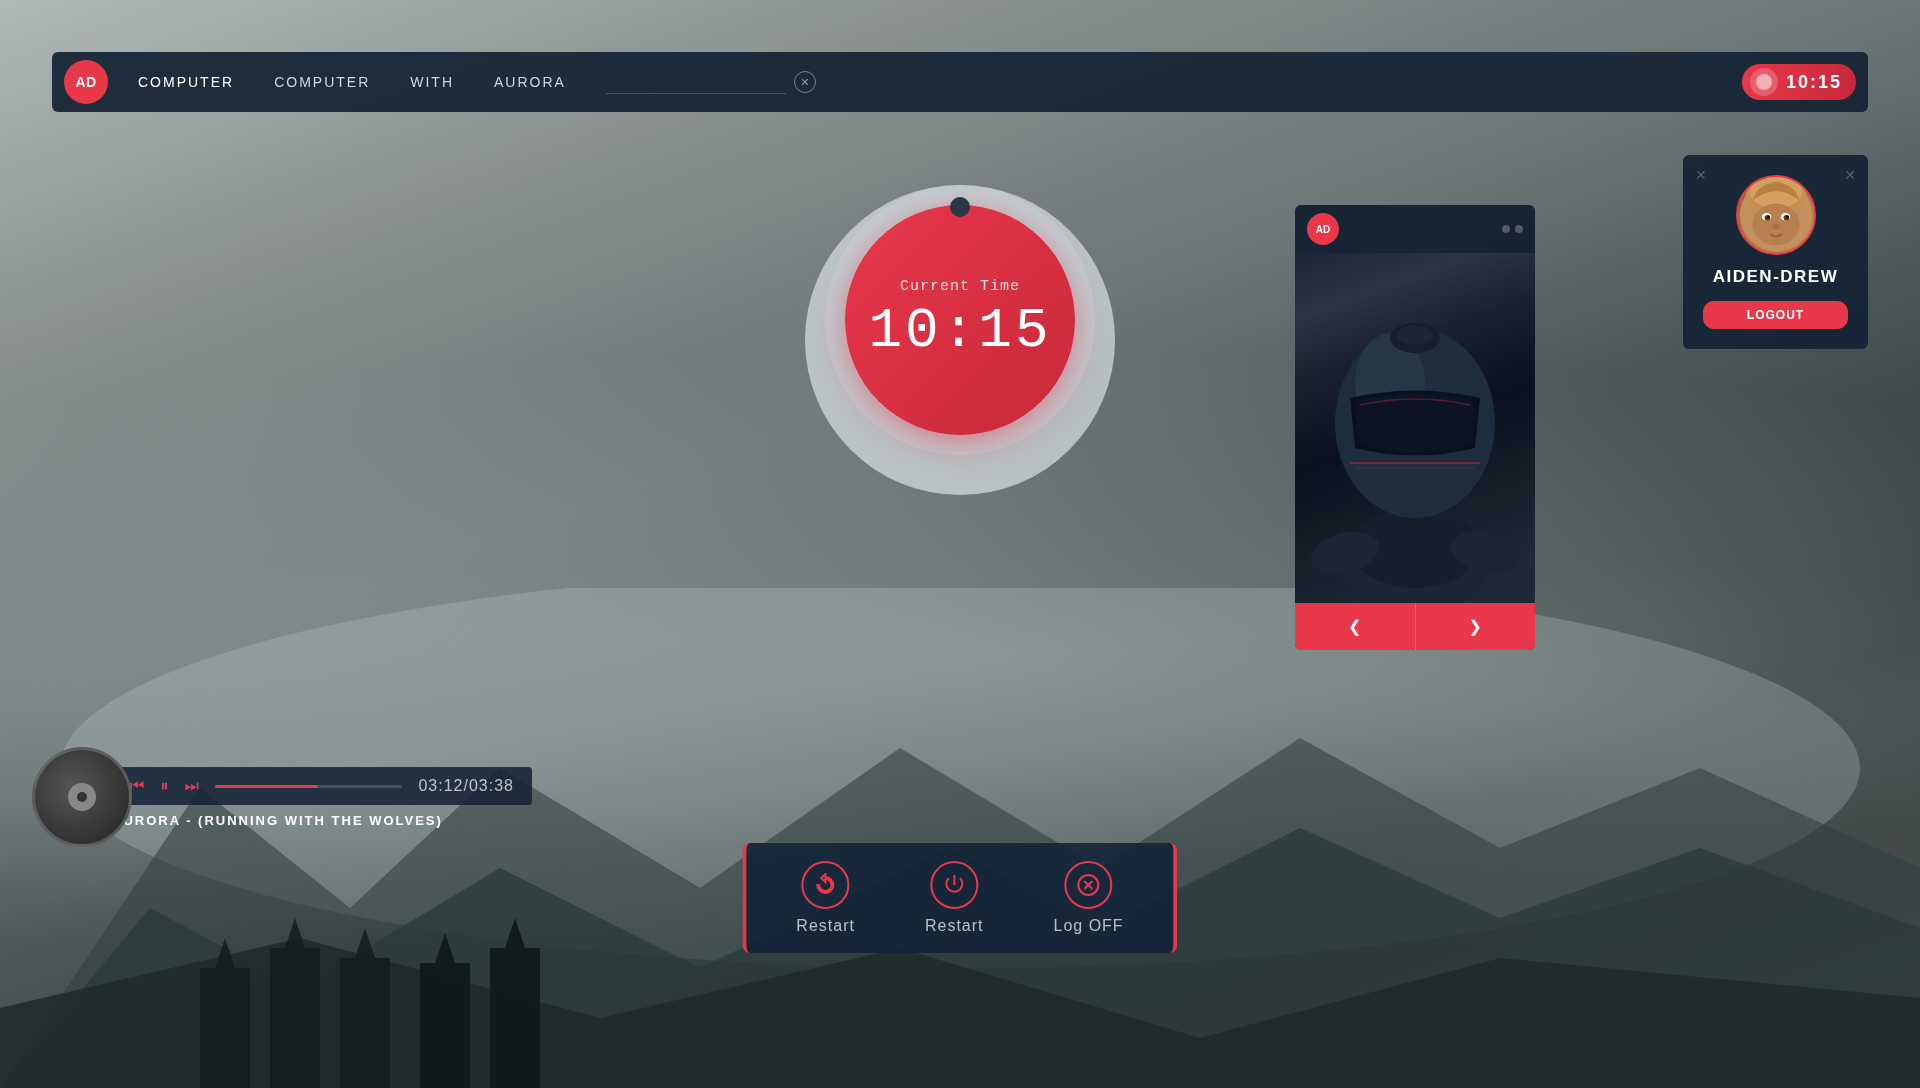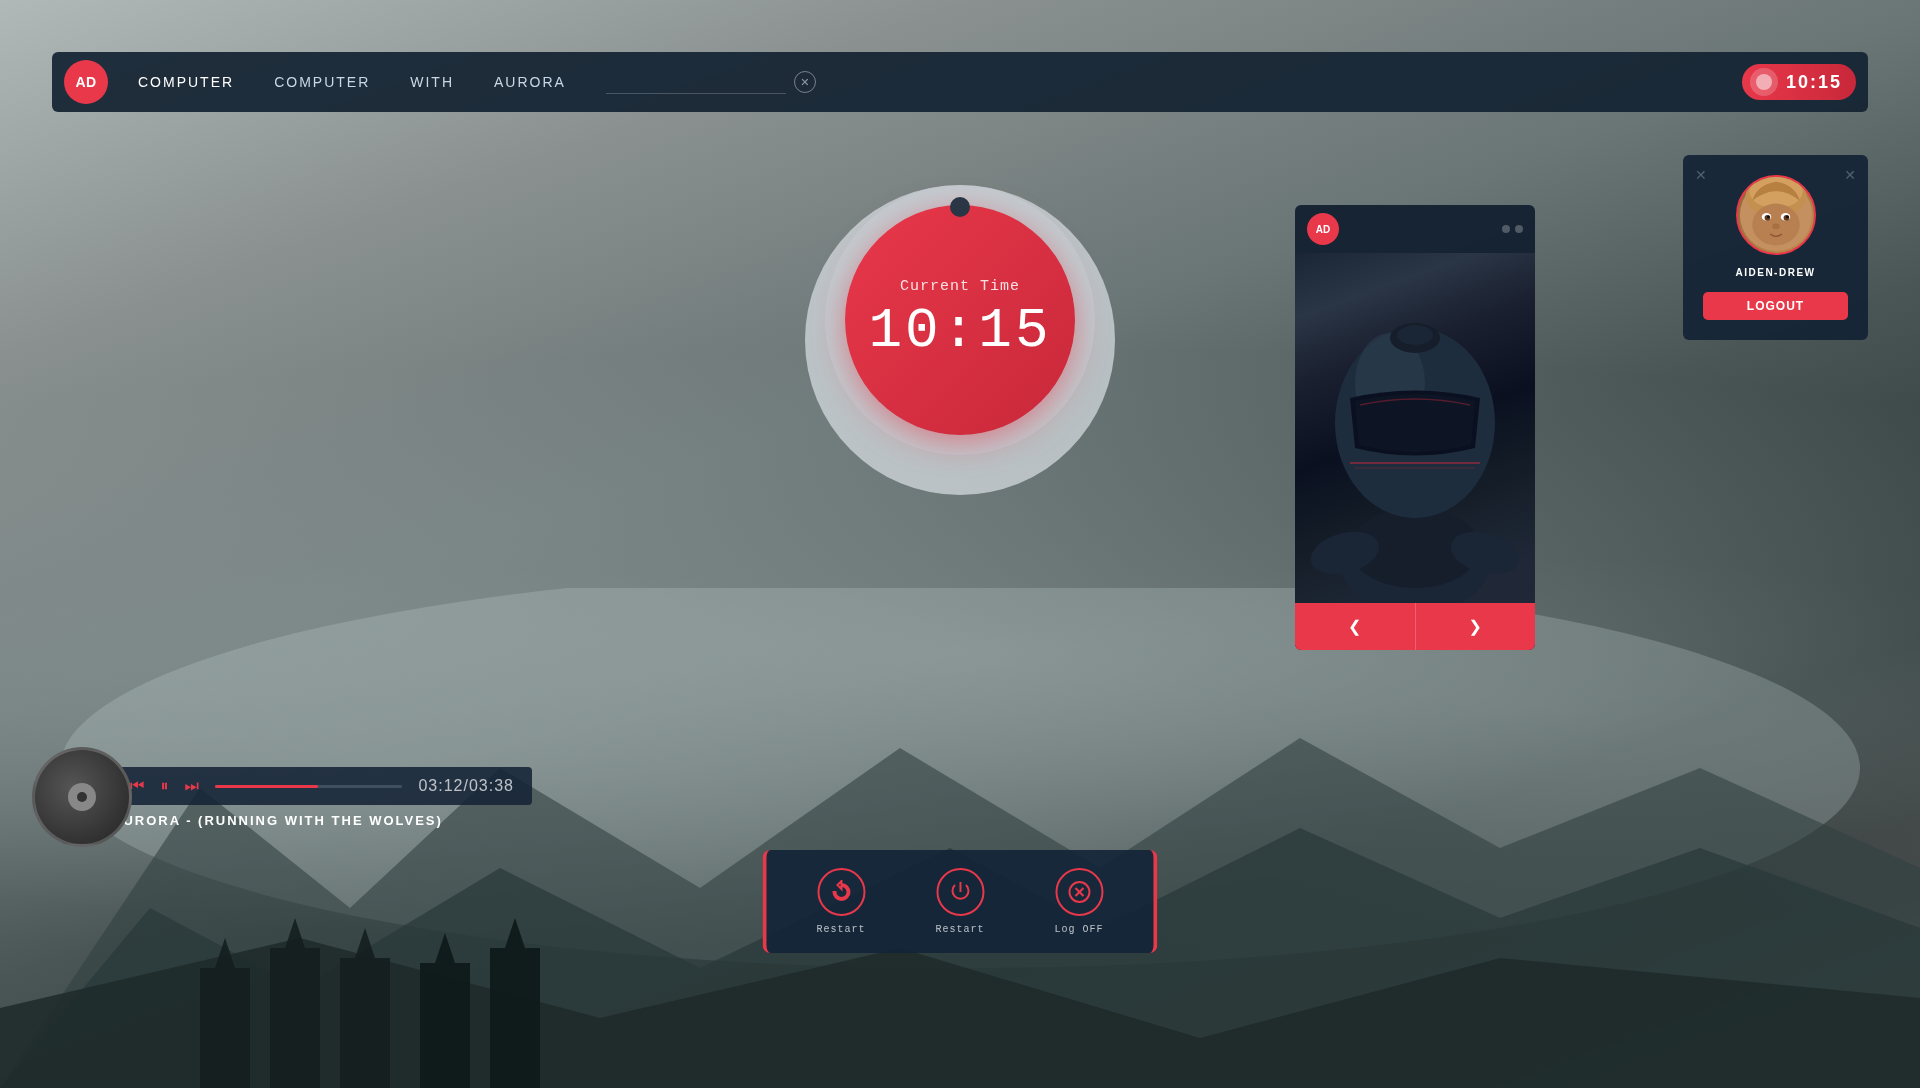--- a/index.html
+++ b/index.html
@@ -457,31 +457,31 @@
       overflow: hidden;
       margin-bottom: 12px;
       background: linear-gradient(135deg, #8a6535, #c49050);
       display: flex;
       align-items: center;
       justify-content: center;
     }
 
     .user-name {
       color: white;
-      font-size: 10px;
+      font-size: 17px;
       letter-spacing: 1.5px;
       font-weight: 600;
       margin-bottom: 14px;
     }
 
     .user-logout-btn {
       background: #e8384a;
       color: white;
       border: none;
-      border-radius: 5px;
+      border-radius: 11px;
       padding: 7px 24px;
       font-size: 12px;
       letter-spacing: 1px;
       cursor: pointer;
       font-weight: 600;
       width: 100%;
     }
 
     
     .power-panel {
@@ -516,23 +516,22 @@
       border-radius: 50%;
       display: flex;
       align-items: center;
       justify-content: center;
       color: #e8384a;
       font-size: 20px;
     }
 
     .power-label {
       color: rgba(255,255,255,0.7);
-      font-size: 10px;
+      font-size: 16px;
       letter-spacing: 1px;
-      font-family: Liberation Mono, monospace;
     }
   </style>
 </head>
 <body>
 
 <div class="bg"></div>
 <div class="bg-overlay"></div>
 
 <svg class="mountains" viewBox="0 0 1920 500" preserveAspectRatio="none" xmlns="http://www.w3.org/2000/svg">
 

